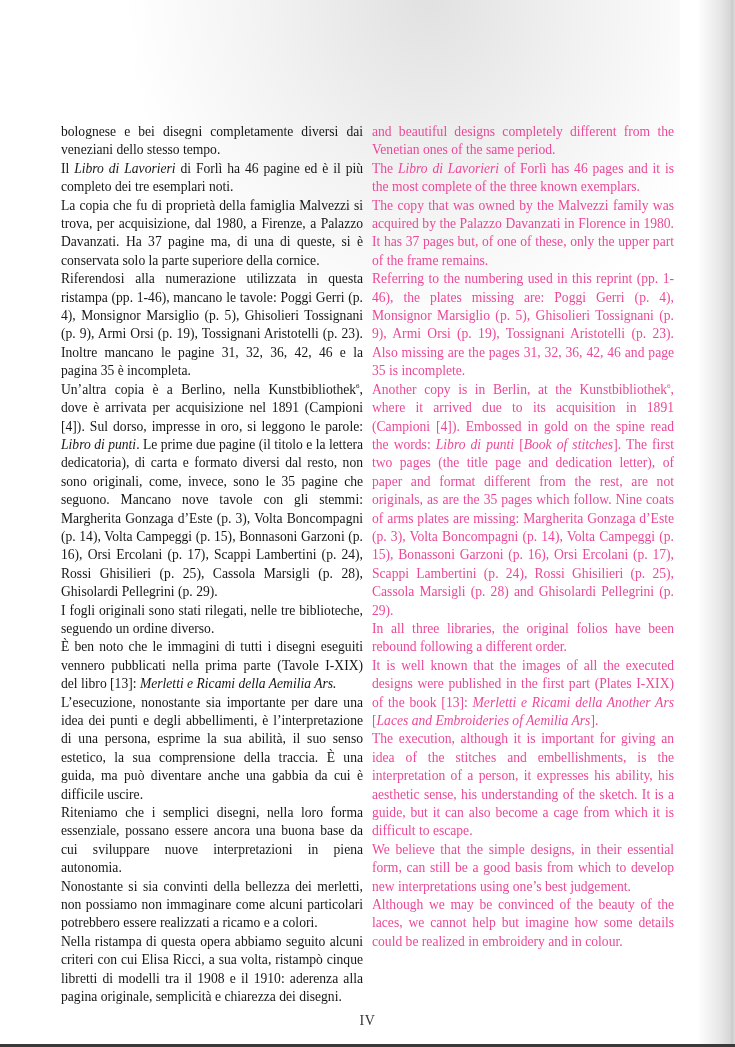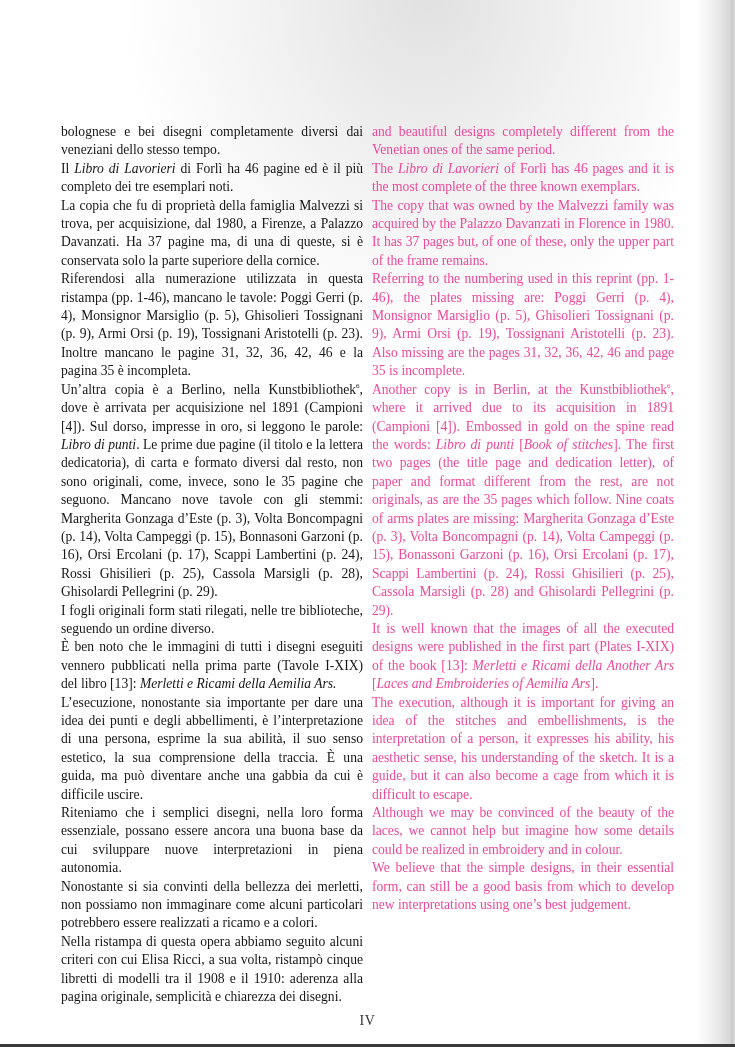--- a/index.html
+++ b/index.html
@@ -92,35 +92,36 @@
 <div class="page">
   <div class="shade-top"></div>
   <div class="shade-right"></div>
 
   <div class="col col-it">
       <p class="last-short"><span>bolognese e bei disegni completamente diversi dai veneziani dello stesso tempo.</span></p>
       <p class="last-short"><span>Il </span><i>Libro di Lavorieri</i><span> di Forlì ha 46 pagine ed è il più completo dei tre esemplari noti.</span></p>
       <p class="last-short"><span>La copia che fu di proprietà della famiglia Malvezzi si trova, per acquisizione, dal 1980, a Firenze, a Palazzo Davanzati. Ha 37 pagine ma, di una di queste, si è conservata solo la parte superiore della cornice.</span></p>
       <p class="last-short"><span>Riferendosi alla numerazione utilizzata in questa ristampa (pp. 1-46), mancano le tavole: Poggi Gerri (p. 4), Monsignor Marsiglio (p. 5), Ghisolieri Tossignani (p. 9), Armi Orsi (p. 19), Tossignani Aristotelli (p. 23). Inoltre mancano le pagine 31, 32, 36, 42, 46 e la pagina 35 è incompleta.</span></p>
       <p class="last-short"><span>Un’altra copia è a Berlino, nella Kunstbibliothek</span><sup class="fn">6</sup><span>, dove è arrivata per acquisizione nel 1891 (Campioni [4]). Sul dorso, impresse in oro, si leggono le parole: </span><i>Libro di punti</i><span>. Le prime due pagine (il titolo e la lettera dedicatoria), di carta e formato diversi dal resto, non sono originali, come, invece, sono le 35 pagine che seguono. Mancano nove tavole con gli stemmi: Margherita Gonzaga d’Este (p. 3), Volta Boncompagni (p. 14), Volta Campeggi (p. 15), Bonnasoni Garzoni (p. 16), Orsi Ercolani (p. 17), Scappi Lambertini (p. 24), Rossi Ghisilieri (p. 25), Cassola Marsigli (p. 28), Ghisolardi Pellegrini (p. 29).</span></p>
-      <p class="last-short"><span>I fogli originali form stati rilegati, nelle tre biblioteche, seguendo un ordine diverso.</span></p>
+      <p class="last-short"><span>I fogli originali sono stati rilegati, nelle tre biblioteche, seguendo un ordine diverso.</span></p>
       <p class="last-short"><span>È ben noto che le immagini di tutti i disegni eseguiti vennero pubblicati nella prima parte (Tavole I-XIX) del libro [13]: </span><i>Merletti e Ricami della Aemilia Ars.</i></p>
       <p class="last-short"><span>L’esecuzione, nonostante sia importante per dare una idea dei punti e degli abbellimenti, è l’interpretazione di una persona, esprime la sua abilità, il suo senso estetico, la sua comprensione della traccia. È una guida, ma può diventare anche una gabbia da cui è difficile uscire.</span></p>
       <p class="last-short"><span>Riteniamo che i semplici disegni, nella loro forma essenziale, possano essere ancora una buona base da cui sviluppare nuove interpretazioni in piena autonomia.</span></p>
       <p class="last-short"><span>Nonostante si sia convinti della bellezza dei merletti, non possiamo non immaginare come alcuni particolari potrebbero essere realizzati a ricamo e a colori.</span></p>
       <p class="last-short"><span>Nella ristampa di questa opera abbiamo seguito alcuni criteri con cui Elisa Ricci, a sua volta, ristampò cinque libretti di modelli tra il 1908 e il 1910: aderenza alla pagina originale, semplicità e chiarezza dei disegni.</span></p>
     </div>
   <div class="col col-en">
       <p class="last-short"><span>and beautiful designs completely different from the Venetian ones of the same period.</span></p>
       <p class="last-short"><span>The </span><i>Libro di Lavorieri</i><span> of Forlì has 46 pages and it is the most complete of the three known exemplars.</span></p>
       <p class="last-short"><span>The copy that was owned by the Malvezzi family was acquired by the Palazzo Davanzati in Florence in 1980. It has 37 pages but, of one of these, only the upper part of the frame remains.</span></p>
       <p class="last-short"><span>Referring to the numbering used in this reprint (pp. 1-46), the plates missing are: Poggi Gerri (p. 4), Monsignor Marsiglio (p. 5), Ghisolieri Tossignani (p. 9), Armi Orsi (p. 19), Tossignani Aristotelli (p. 23). Also missing are the pages 31, 32, 36, 42, 46 and page 35 is incomplete.</span></p>
       <p class="last-short"><span>Another copy is in Berlin, at the Kunstbibliothek</span><sup class="fn">6</sup><span>, where it arrived due to its acquisition in 1891 (Campioni [4]). Embossed in gold on the spine read the words: </span><i>Libro di punti</i><span> [</span><i>Book of stitches</i><span>]. The first two pages (the title page and dedication letter), of paper and format different from the rest, are not originals, as are the 35 pages which follow. Nine coats of arms plates are missing: Margherita Gonzaga d’Este (p. 3), Volta Boncompagni (p. 14), Volta Campeggi (p. 15), Bonassoni Garzoni (p. 16), Orsi Ercolani (p. 17), Scappi Lambertini (p. 24), Rossi Ghisilieri (p. 25), Cassola Marsigli (p. 28) and Ghisolardi Pellegrini (p. 29).</span></p>
+      <p class="last-short"><span>In all three libraries, the original folios have been rebound following a different order.</span></p>
       <p class="last-short"><span>It is well known that the images of all the executed designs were published in the first part (Plates I-XIX) of the book [13]: </span><i>Merletti e Ricami della Another Ars</i><span> [</span><i>Laces and Embroideries of Aemilia Ars</i><span>].</span></p>
       <p class="last-short"><span>The execution, although it is important for giving an idea of the stitches and embellishments, is the interpretation of a person, it expresses his ability, his aesthetic sense, his understanding of the sketch. It is a guide, but it can also become a cage from which it is difficult to escape.</span></p>
+      <p class="last-short"><span>We believe that the simple designs, in their essential form, can still be a good basis from which to develop new interpretations using one’s best judgement.</span></p>
       <p class="last-short"><span>Although we may be convinced of the beauty of the laces, we cannot help but imagine how some details could be realized in embroidery and in colour.</span></p>
-      <p class="last-short"><span>We believe that the simple designs, in their essential form, can still be a good basis from which to develop new interpretations using one’s best judgement.</span></p>
     </div>
 
   <div class="folio">IV</div>
 
   <div class="bottom-rule"></div>
 </div>
 
 </body></html>

